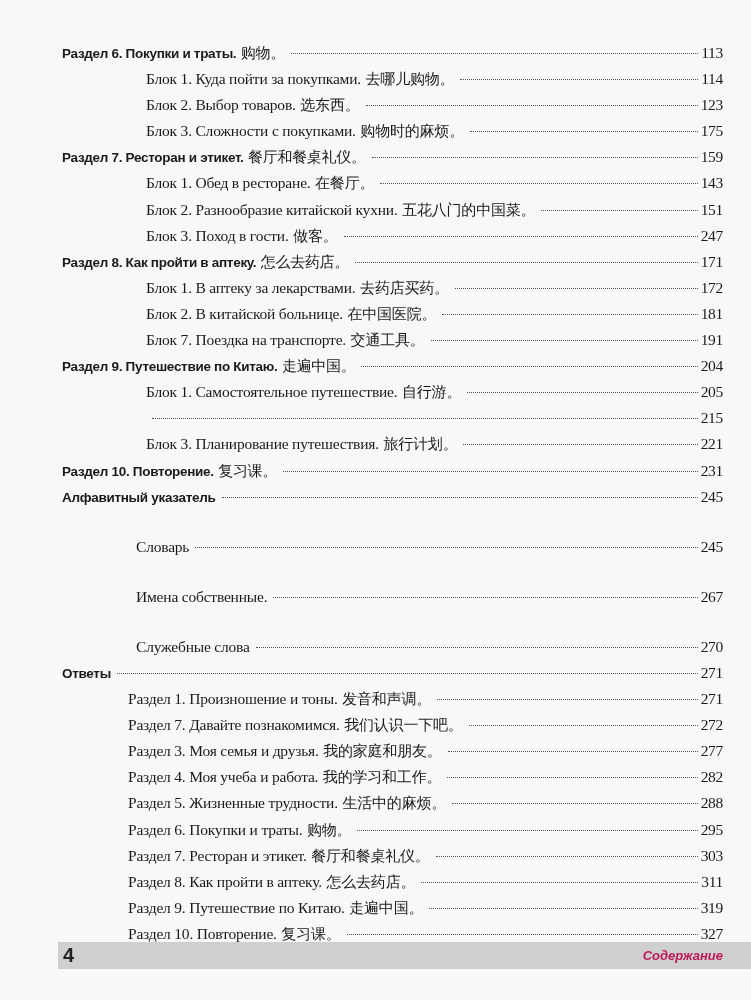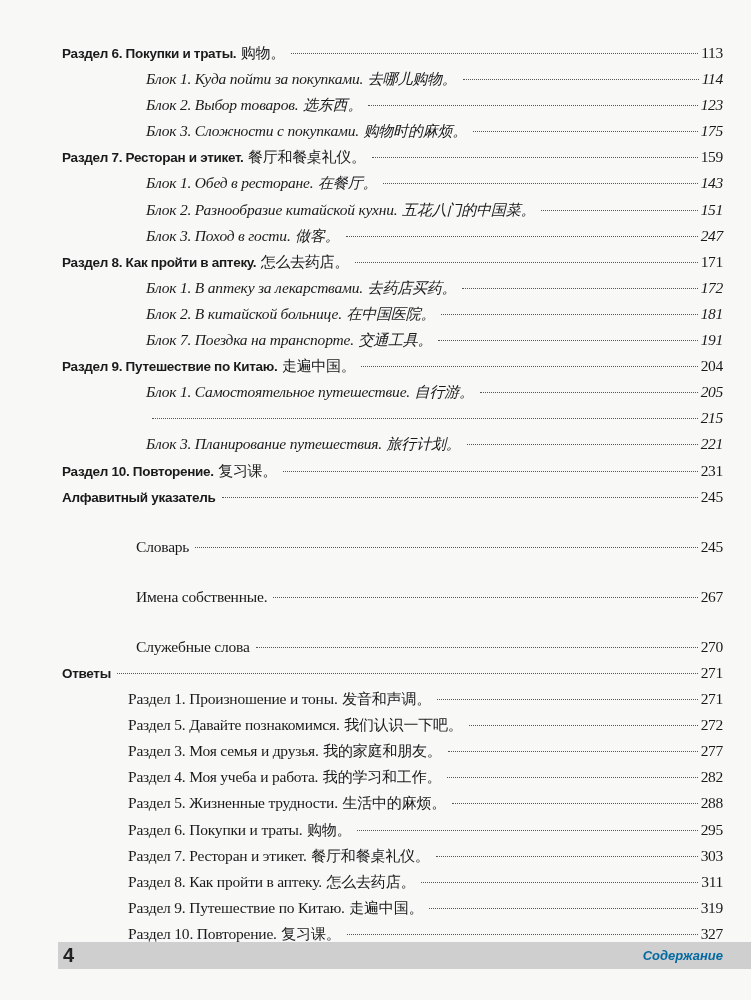--- a/index.html
+++ b/index.html
@@ -31,21 +31,21 @@
       font-family: "Liberation Sans", "DejaVu Sans", sans-serif;
       font-weight: bold;
       font-size: 13.5px;
       letter-spacing: -0.3px;
     }
     .row.sub {
       font-family: "Liberation Serif", "DejaVu Serif", serif;
       font-size: 15.5px;
       letter-spacing: -0.2px;
     }
-    .row.sub.lvl1 { padding-left: 84px; font-style: italic; }
+    .row.sub.lvl1 { padding-left: 84px; }
     .row.sub.lvl2 { padding-left: 66px; }
     .row.sub.lvl3 { padding-left: 74px; margin-top: 24px; }
     .row .title {
       flex: 0 0 auto;
     }
     .row .title .cn {
       font-family: "DejaVu Serif", serif;
       font-weight: normal;
       font-size: 15px;
     }
@@ -81,21 +81,21 @@
       font-family: "Liberation Sans", "DejaVu Sans", sans-serif;
       font-weight: bold;
       font-size: 20px;
       color: #222;
     }
     .footer-bar .section-name {
       font-family: "Liberation Sans", "DejaVu Sans", sans-serif;
       font-weight: bold;
       font-style: italic;
       font-size: 13px;
-      color: #0369a1;
+      color: #be185d;
     }
   </style>
 </head>
 <body>
 
 <div class="toc" id="toc">
     <div class="row heading">
       <span class="title"><span>Раздел 6.  Покупки и траты.</span><span class="cn"> 购物。</span></span>
       <span class="leader"></span>
       <span class="page">113</span>
@@ -203,21 +203,21 @@
       <span class="title"><span>Ответы</span><span class="cn"></span></span>
       <span class="leader"></span>
       <span class="page">271</span>
     </div>
     <div class="row sub lvl2">
       <span class="title"><span>Раздел 1. Произношение и тоны.</span><span class="cn"> 发音和声调。</span></span>
       <span class="leader"></span>
       <span class="page">271</span>
     </div>
     <div class="row sub lvl2">
-      <span class="title"><span>Раздел 5. Давайте познакомимся.</span><span class="cn"> 我们认识一下吧。</span></span>
+      <span class="title"><span>Раздел 7. Давайте познакомимся.</span><span class="cn"> 我们认识一下吧。</span></span>
       <span class="leader"></span>
       <span class="page">272</span>
     </div>
     <div class="row sub lvl2">
       <span class="title"><span>Раздел 3. Моя семья и друзья.</span><span class="cn"> 我的家庭和朋友。</span></span>
       <span class="leader"></span>
       <span class="page">277</span>
     </div>
     <div class="row sub lvl2">
       <span class="title"><span>Раздел 4. Моя учеба и работа.</span><span class="cn"> 我的学习和工作。</span></span>

